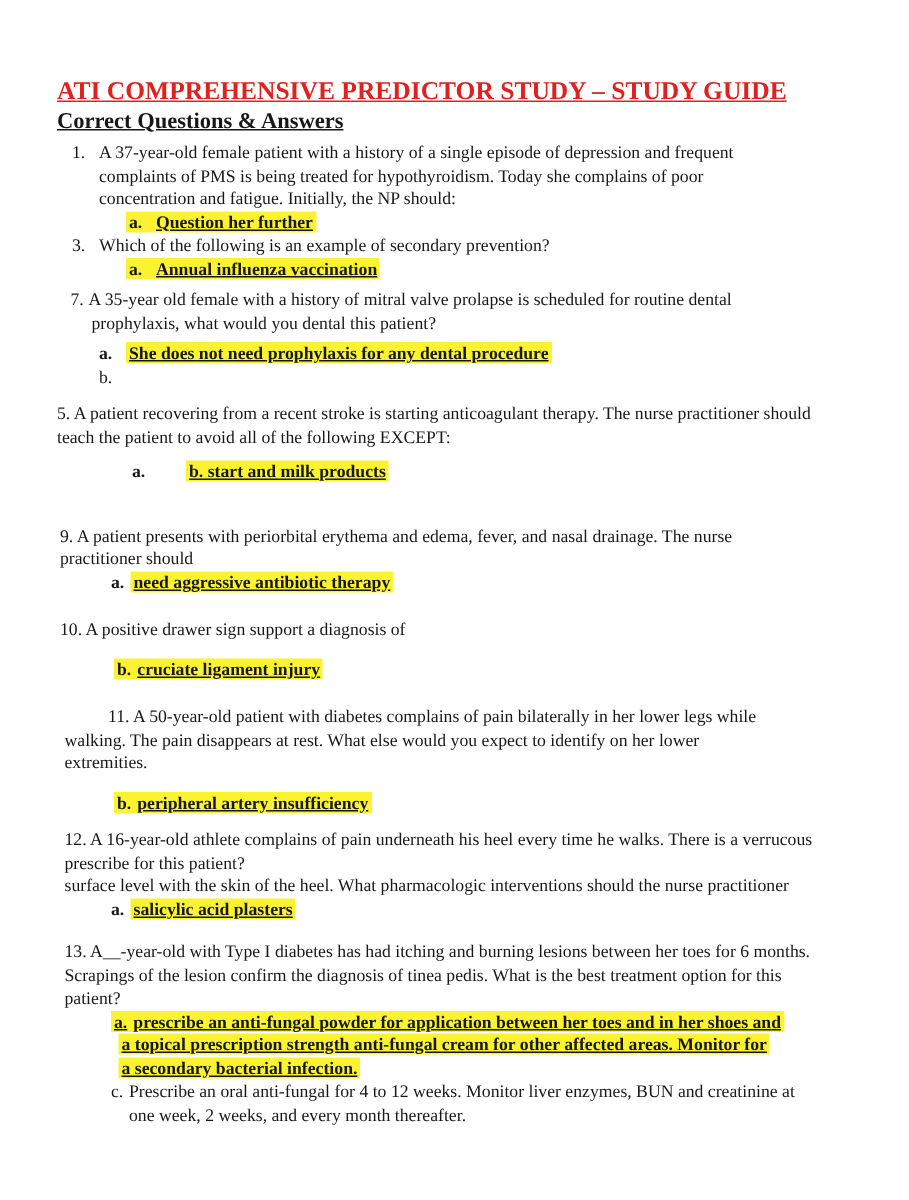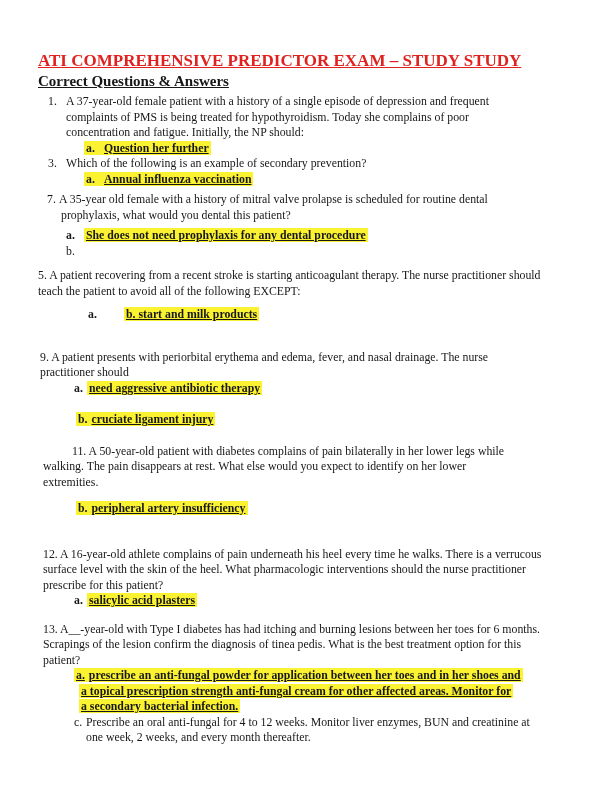--- a/index.html
+++ b/index.html
@@ -30,21 +30,21 @@
   .u  { text-decoration: underline; }
   .hl { background: var(--highlight_yellow, #fbf332); padding: 0 2px; }
   .mk { display: inline-block; }
   .num{ display: inline-block; }
 </style>
 </head>
 <body>
 
 <div class="page">
 
-  <div class="title">ATI COMPREHENSIVE PREDICTOR EXAM – STUDY STUDY</div>
+  <div class="title">ATI COMPREHENSIVE PREDICTOR STUDY – STUDY GUIDE</div>
   <div class="subtitle">Correct Questions &amp; Answers</div>
 
   <div style="margin-top:3px">
     <div class="ln" style="padding-left:10px"><span class="num" style="width:18px">1.</span><span>A 37-year-old female patient with a history of a single episode of depression and frequent</span></div>
     <div class="ln" style="padding-left:28px">complaints of PMS is being treated for hypothyroidism. Today she complains of poor</div>
     <div class="ln" style="padding-left:28px">concentration and fatigue. Initially, the NP should:</div>
     <div class="ln" style="padding-left:46px"><span class="hl"><span class="mk b" style="width:18px">a.</span><span class="b u">Question her further</span></span></div>
   </div>
 
   <div>
@@ -65,34 +65,35 @@
     <div class="ln" style="padding-left:50px;margin-top:8px"><span class="mk b" style="width:36px">a.</span><span class="hl"><span class="b u">b. start and milk products</span></span></div>
   </div>
 
   <div style="margin-top:27px">
     <div class="ln" style="padding-left:2px">9. A patient presents with periorbital erythema and edema, fever, and nasal drainage. The nurse</div>
     <div class="ln" style="padding-left:2px">practitioner should</div>
     <div class="ln" style="padding-left:36px"><span class="mk b" style="width:13px">a.</span><span class="hl"><span class="b u">need aggressive antibiotic therapy</span></span></div>
   </div>
 
   <div style="margin-top:16px">
+    <div class="ln" style="padding-left:2px">10. A positive drawer sign support a diagnosis of</div>
     <div class="ln" style="padding-left:38px;margin-top:11px"><span class="hl"><span class="mk b" style="margin-right:4px">b.</span><span class="b u">cruciate ligament injury</span></span></div>
   </div>
 
   <div style="margin-top:16px">
     <div class="ln" style="padding-left:34px">11. A 50-year-old patient with diabetes complains of pain bilaterally in her lower legs while</div>
     <div class="ln" style="padding-left:5px">walking. The pain disappears at rest. What else would you expect to identify on her lower</div>
     <div class="ln" style="padding-left:5px">extremities.</div>
     <div class="ln" style="padding-left:38px;margin-top:11px"><span class="hl"><span class="mk b" style="margin-right:4px">b.</span><span class="b u">peripheral artery insufficiency</span></span></div>
   </div>
 
-  <div style="margin-top:30px">
+  <div style="margin-top:9px">
     <div class="ln" style="padding-left:5px">12. A 16-year-old athlete complains of pain underneath his heel every time he walks. There is a verrucous</div>
+    <div class="ln" style="padding-left:5px">prescribe for this patient?</div>
     <div class="ln" style="padding-left:5px">surface level with the skin of the heel. What pharmacologic interventions should the nurse practitioner</div>
-    <div class="ln" style="padding-left:5px">prescribe for this patient?</div>
     <div class="ln" style="padding-left:36px"><span class="mk b" style="width:13px">a.</span><span class="hl"><span class="b u">salicylic acid plasters</span></span></div>
   </div>
 
   <div style="margin-top:13px">
     <div class="ln" style="padding-left:5px">13. A__-year-old with Type I diabetes has had itching and burning lesions between her toes for 6 months.</div>
     <div class="ln" style="padding-left:5px">Scrapings of the lesion confirm the diagnosis of tinea pedis. What is the best treatment option for this</div>
     <div class="ln" style="padding-left:5px">patient?</div>
     <div class="ln" style="padding-left:36px"><span class="hl"><span class="mk b u" style="margin-right:4px">a.</span><span class="b u">prescribe an anti-fungal powder for application between her toes and in her shoes and</span></span></div>
     <div class="ln" style="padding-left:41px"><span class="hl"><span class="b u">a topical prescription strength anti-fungal cream for other affected areas. Monitor for</span></span></div>
     <div class="ln" style="padding-left:41px"><span class="hl"><span class="b u">a secondary bacterial infection.</span></span></div>

